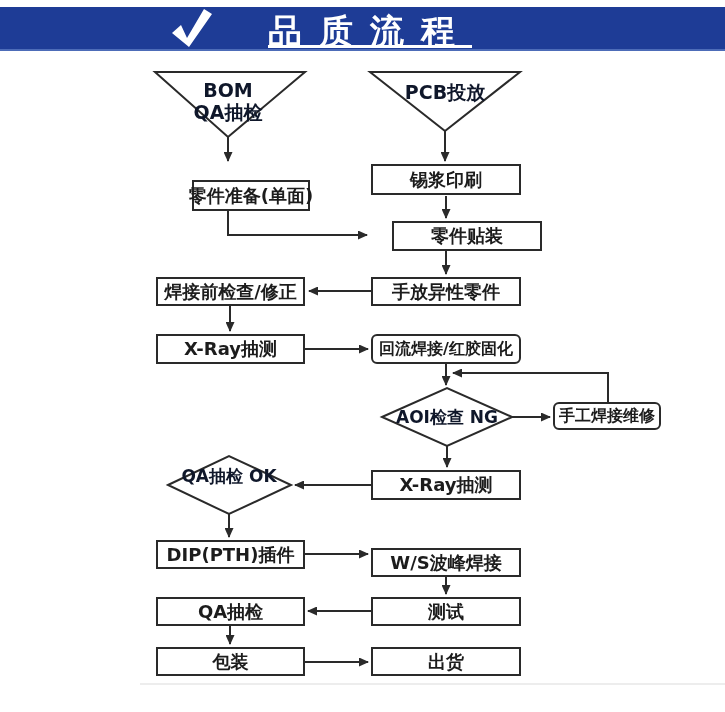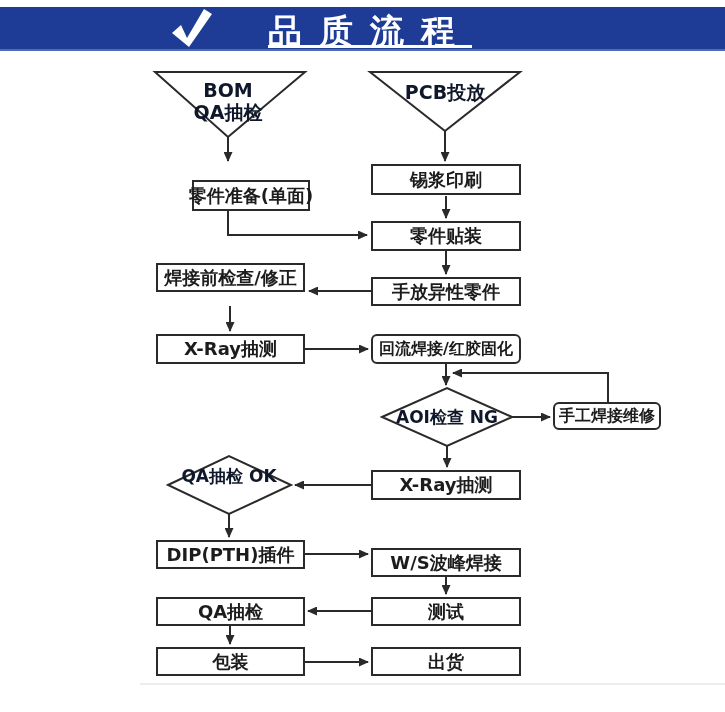--- a/index.html
+++ b/index.html
@@ -49,22 +49,22 @@
     font-weight:bold;color:#0f172a;
     text-align:center;white-space:nowrap;
     pointer-events:none;
   }
   .tri-label{font-size:19px;line-height:1.15;}
   .diamond-label{font-size:17px;}
   .tight{font-size:16px;border-radius:6px;}
   
   .n-prep        {left:156px;top:180px;width:118px;height:31px;margin-left:36px;}
   .n-solderprint {left:371px;top:164px;width:150px;height:31px;}
-  .n-placement   {left:371px;top:221px;width:150px;height:30px;}
-  .n-precheck    {left:156px;top:263px;width:149px;height:29px;}
+  .n-placement   {left:392px;top:221px;width:150px;height:30px;}
+  .n-precheck    {left:156px;top:277px;width:149px;height:29px;}
   .n-manualplace {left:371px;top:277px;width:150px;height:29px;}
   .n-xray1       {left:156px;top:334px;width:149px;height:30px;}
   .n-reflow      {left:371px;top:334px;width:150px;height:30px;}
   .n-repair      {left:553px;top:402px;width:108px;height:28px;}
   .n-xray2       {left:371px;top:470px;width:150px;height:30px;}
   .n-dip         {left:156px;top:540px;width:149px;height:29px;}
   .n-wave        {left:371px;top:540px;width:150px;height:29px;margin-top:8px;}
   .n-qa2         {left:156px;top:597px;width:149px;height:29px;}
   .n-test        {left:371px;top:597px;width:150px;height:29px;}
   .n-pack        {left:156px;top:647px;width:149px;height:29px;}

